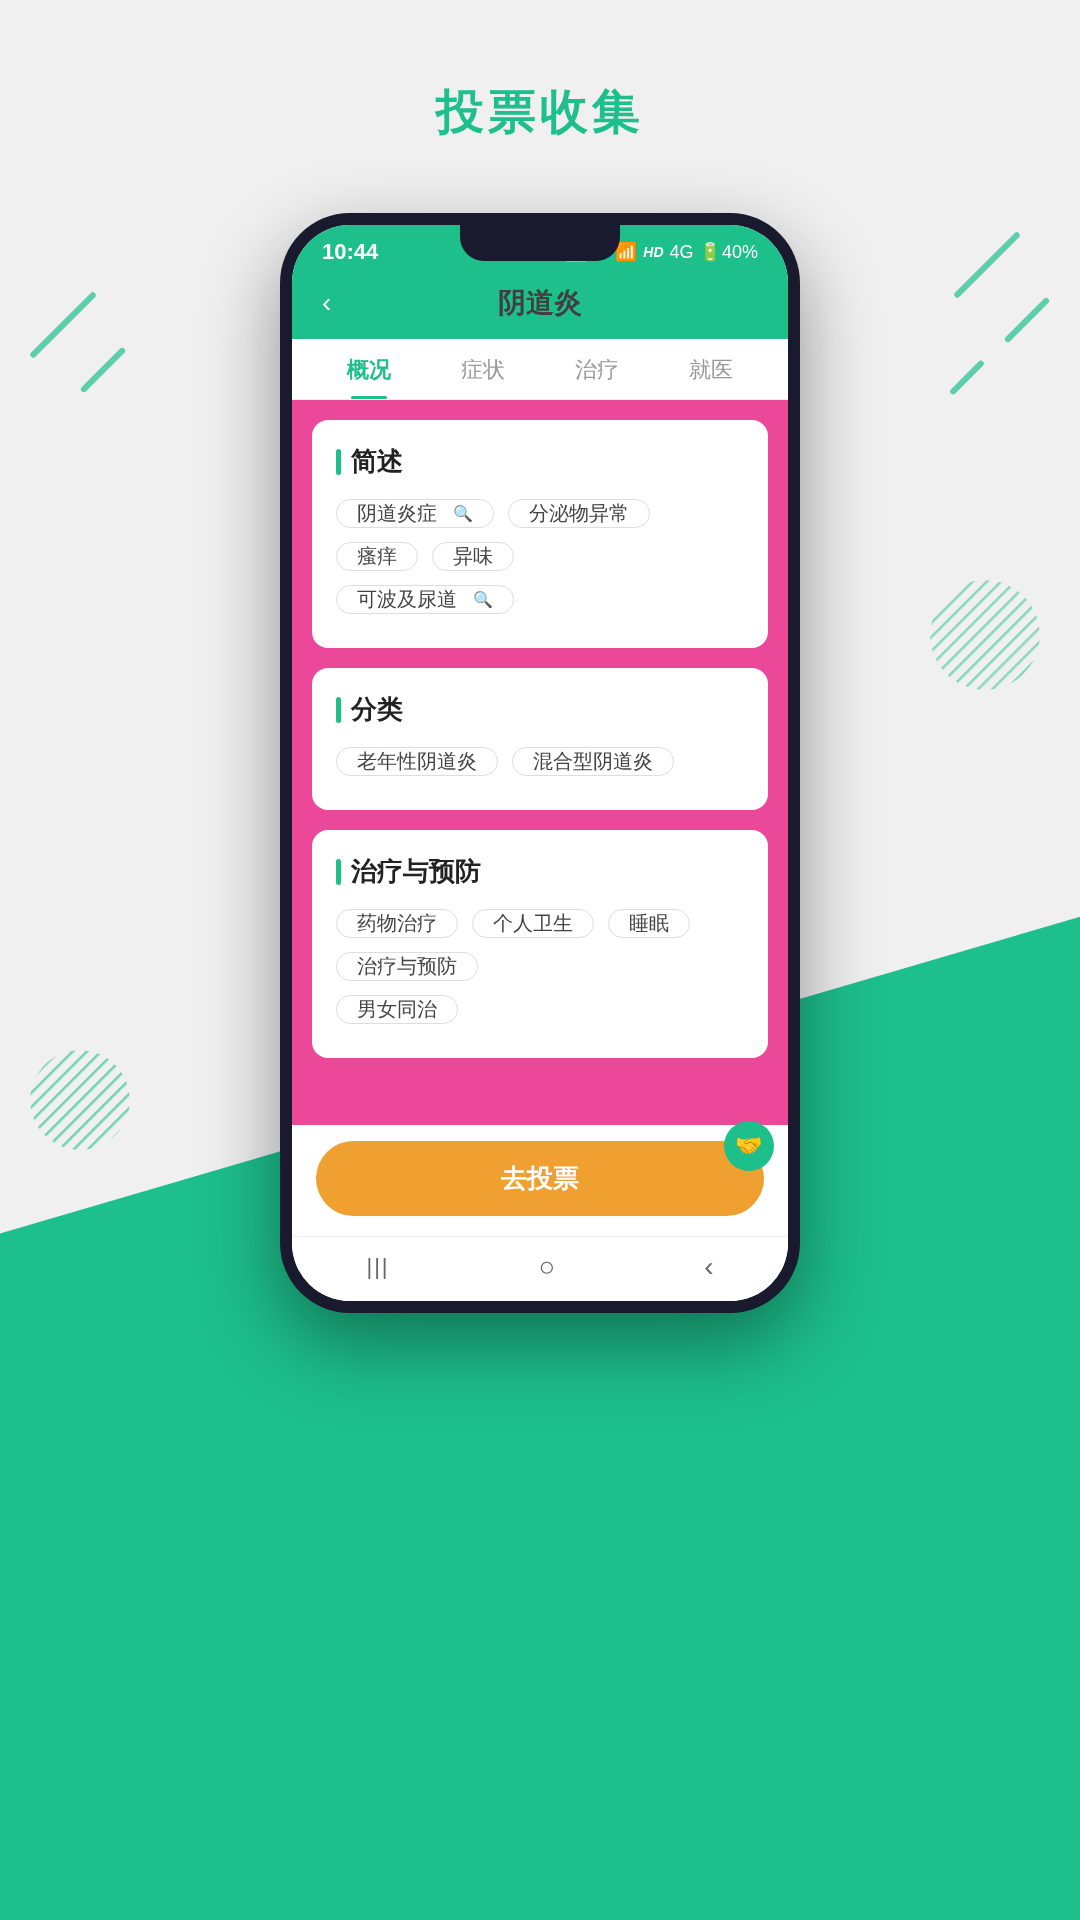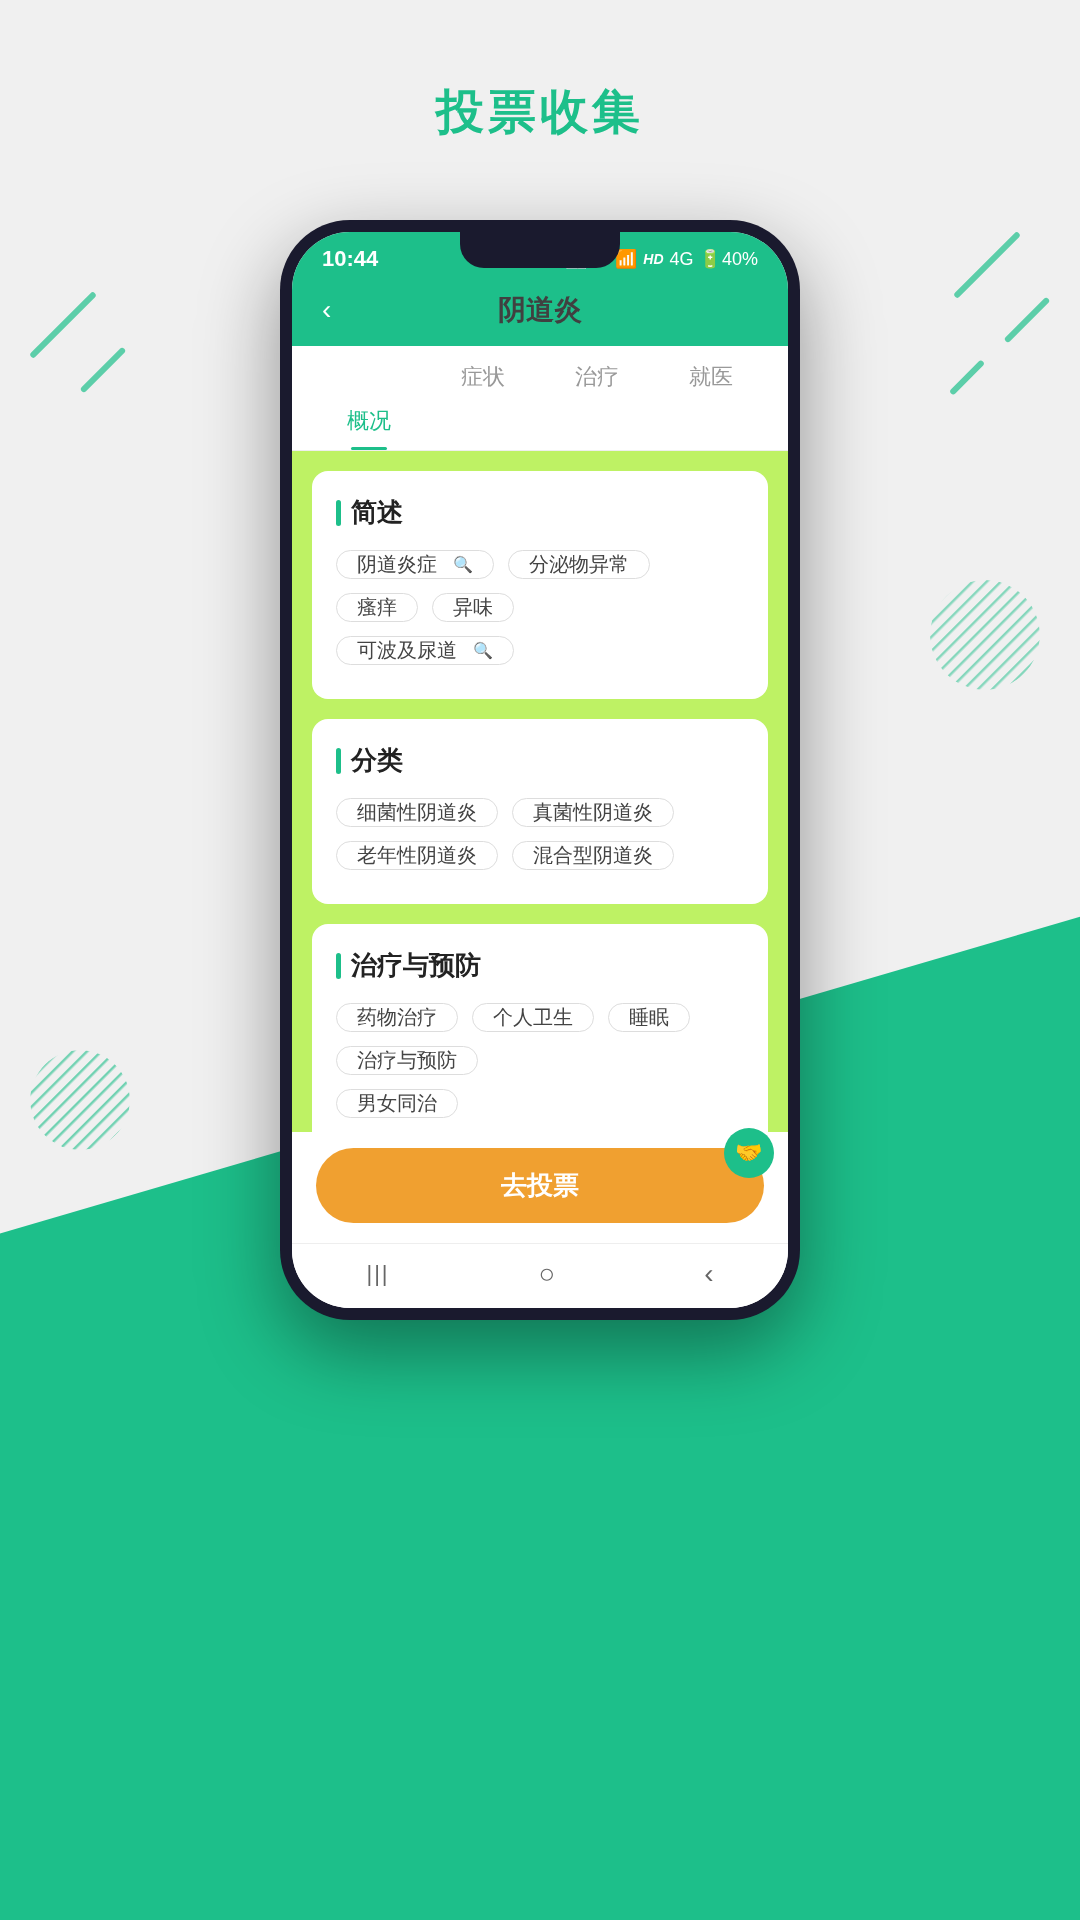--- a/index.html
+++ b/index.html
@@ -46,21 +46,21 @@
     .deco-line {
       position: absolute;
       background: #1dbf8a;
       border-radius: 4px;
       opacity: 0.7;
     }
 
     
     .phone-wrapper {
       position: absolute;
-      top: 220px;
+      top: 213px;
       left: 50%;
       transform: translateX(-50%);
       width: 520px;
       height: 1100px;
     }
 
     .phone-frame {
       width: 100%;
       height: 100%;
       background: #1a1a2e;
@@ -157,41 +157,40 @@
       text-align: center;
       padding-bottom: 14px;
       font-size: 22px;
       color: #999;
       position: relative;
       cursor: pointer;
     }
 
     .tab-item.active {
       color: #1dbf8a;
-      font-weight: 400;
-      margin-top: 44px;
+      font-weight: 700;
     }
 
     .tab-item.active::after {
       content: '';
       position: absolute;
       bottom: 0;
       left: 50%;
       transform: translateX(-50%);
       width: 36px;
       height: 3px;
       background: #1dbf8a;
       border-radius: 2px;
     }
 
     
     .content {
       flex: 1;
       overflow-y: auto;
-      background: #bef264;
+      background: #ec4899;
       padding: 20px 20px 100px;
     }
 
     .section-card {
       background: white;
       border-radius: 16px;
       padding: 24px 24px 20px;
       margin-bottom: 20px;
     }
 
@@ -380,28 +379,20 @@
               <span>可波及尿道</span>
               <span class="tag-search-icon">🔍</span>
             </div>
           </div>
         </div>
 
         <div class="section-card">
           <div class="section-title">分类</div>
           <div class="tags-row">
             <div class="tag">
-              <span>细菌性阴道炎</span>
-            </div>
-            <div class="tag">
-              <span>真菌性阴道炎</span>
-            </div>
-          </div>
-          <div class="tags-row">
-            <div class="tag">
               <span>老年性阴道炎</span>
             </div>
             <div class="tag">
               <span>混合型阴道炎</span>
             </div>
           </div>
         </div>
 
         <div class="section-card">
           <div class="section-title">治疗与预防</div>

